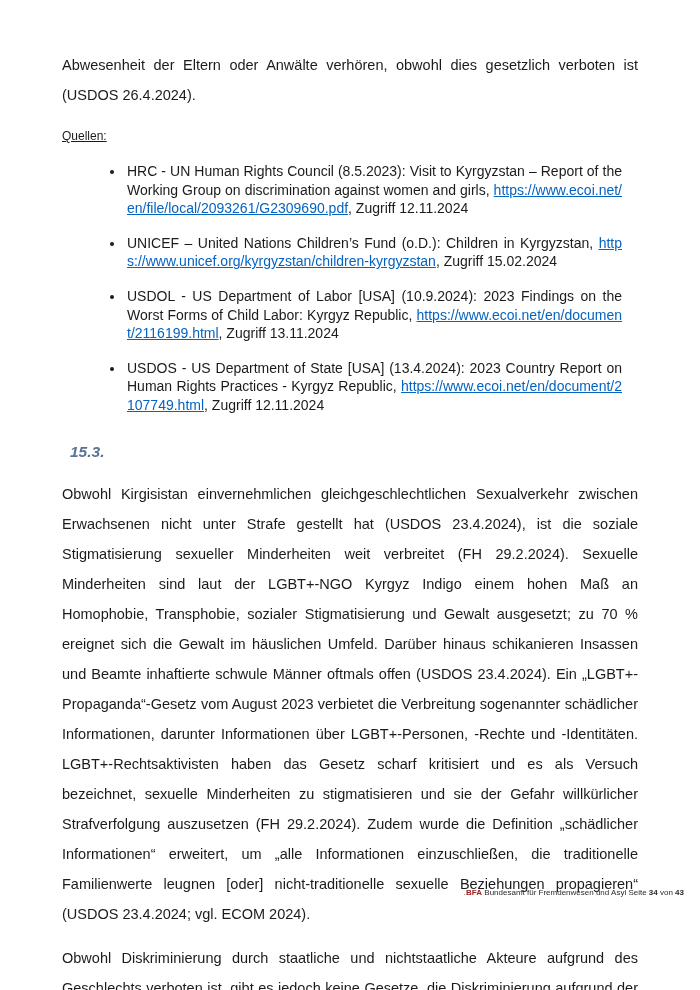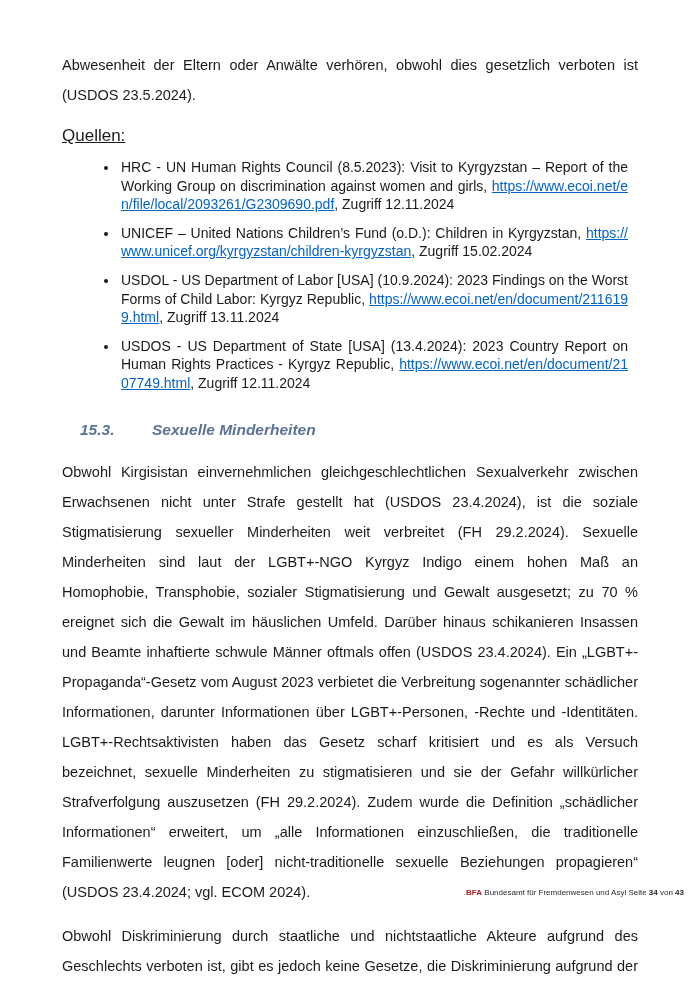--- a/index.html
+++ b/index.html
@@ -11,73 +11,72 @@
     color:#1b1b1b;
     overflow:hidden;
   }
   .content { position:absolute; left:62px; top:50px; width:576px; }
   p.body {
     font-size:14.5px; line-height:30px;
     text-align:justify; text-justify:inter-word;
     margin:0 0 14px 0;
   }
   .quellen {
-    font-size:17px; line-height:20px;
+    font-size:12px; line-height:20px;
     text-decoration:underline;
     margin:16px 0 0 0;
   }
   ul.sources {
     margin:12px 0 0 0;
     padding-left:47px;
     font-size:14px; line-height:18.6px;
     text-align:justify; text-justify:inter-word;
     list-style:disc outside;
   }
-  ul.sources li { margin:10px; padding-left:2px; }
+  ul.sources li { margin:16px; padding-left:2px; }
   a.src-link, a.src-link:visited {
     color:var(--link-color,#0563c1);
     text-decoration:underline;
     word-break:break-all;
   }
   h2.section {
     display:flex;
     color:var(--heading-color,#5b7394);
     font-style:italic; font-weight:bold;
     font-size:15.5px; line-height:20px;
-    margin:27px 0 17px 18px;
+    margin:27px 0 17px 8px;
   }
   h2.section .sec-num { width:72px; flex:0 0 72px; }
   .footer {
     position:absolute; left:0; right:16px; top:888px;
     text-align:right;
     font-size:8px; line-height:10px; color:#2a2a2a;
   }
   .footer .brand { color:var(--brand-color,#a02020); font-weight:bold; }
   .footer .pagenum { font-weight:bold; }
 </style>
 </head>
 <body>
 
 <div class="page">
   <div class="content">
 
-    <p class="body">Abwesenheit der Eltern oder Anwälte verhören, obwohl dies gesetzlich verboten ist (USDOS 23.5.2024).</p>
+    <p class="body">Abwesenheit der Eltern oder Anwälte verhören, obwohl dies gesetzlich verboten ist (USDOS 26.4.2024).</p>
 
     <div class="quellen">Quellen:</div>
 
     <ul class="sources">
         <li><span>HRC - UN Human Rights Council (8.5.2023): Visit to Kyrgyzstan – Report of the Working Group on discrimination against women and girls, </span><a class="src-link" href="#">https://www.ecoi.net/en/file/local/2093261/G2309690.pdf</a><span>, Zugriff 12.11.2024</span></li>
         <li><span>UNICEF – United Nations Children’s Fund (o.D.): Children in Kyrgyzstan, </span><a class="src-link" href="#">https://www.unicef.org/kyrgyzstan/children-kyrgyzstan</a><span>, Zugriff 15.02.2024</span></li>
         <li><span>USDOL - US Department of Labor [USA] (10.9.2024): 2023 Findings on the Worst Forms of Child Labor: Kyrgyz Republic, </span><a class="src-link" href="#">https://www.ecoi.net/en/document/2116199.html</a><span>, Zugriff 13.11.2024</span></li>
         <li><span>USDOS - US Department of State [USA] (13.4.2024): 2023 Country Report on Human Rights Practices - Kyrgyz Republic, </span><a class="src-link" href="#">https://www.ecoi.net/en/document/2107749.html</a><span>, Zugriff 12.11.2024</span></li>
       </ul>
 
     <h2 class="section">
       <span class="sec-num">15.3.</span>
-      <span class="sec-title">Sexuelle Minderheiten</span>
     </h2>
 
     <p class="body">Obwohl Kirgisistan einvernehmlichen gleichgeschlechtlichen Sexualverkehr zwischen Erwachsenen nicht unter Strafe gestellt hat (USDOS 23.4.2024), ist die soziale Stigmatisierung sexueller Minderheiten weit verbreitet (FH 29.2.2024). Sexuelle Minderheiten sind laut der LGBT+-NGO Kyrgyz Indigo einem hohen Maß an Homophobie, Transphobie, sozialer Stigmatisierung und Gewalt ausgesetzt; zu 70 % ereignet sich die Gewalt im häuslichen Umfeld. Darüber hinaus schikanieren Insassen und Beamte inhaftierte schwule Männer oftmals offen (USDOS 23.4.2024). Ein „LGBT+-Propaganda“-Gesetz vom August 2023 verbietet die Verbreitung sogenannter schädlicher Informationen, darunter Informationen über LGBT+-Personen, -Rechte und -Identitäten. LGBT+-Rechtsaktivisten haben das Gesetz scharf kritisiert und es als Versuch bezeichnet, sexuelle Minderheiten zu stigmatisieren und sie der Gefahr willkürlicher Strafverfolgung auszusetzen (FH 29.2.2024). Zudem wurde die Definition „schädlicher Informationen“ erweitert, um „alle Informationen einzuschließen, die traditionelle Familienwerte leugnen [oder] nicht-traditionelle sexuelle Beziehungen propagieren“ (USDOS 23.4.2024; vgl. ECOM 2024).</p>
 
     <p class="body">Obwohl Diskriminierung durch staatliche und nichtstaatliche Akteure aufgrund des Geschlechts verboten ist, gibt es jedoch keine Gesetze, die Diskriminierung aufgrund der sexuellen Orientierung, der Geschlechtsidentität oder des Geschlechtsausdrucks untersagen (USDOS 23.4.2023). Sexuelle Minderheiten, deren sexuelle Orientierung oder Geschlechtsidentität öffentlich bekannt ist, riskieren körperliche und verbale Misshandlungen, Diskriminierung am oder einen möglichen Verlust des Arbeitsplatzes und unerwünschte Aufmerksamkeit von Polizei und anderen Behörden. Die am stärksten gefährdete LGBT+-Gruppe in Bezug auf Diskriminierung am Arbeitsplatz sind Transgender-Frauen, die häufig aus Beschäftigungsmöglichkeiten gedrängt werden (USDOS 23.4.2024).</p>
 
   </div>
 
   <div class="footer">
     <span>.</span><span class="brand">BFA</span><span> Bundesamt für Fremdenwesen und Asyl Seite </span><span class="pagenum">34</span><span> von </span><span class="pagenum">43</span>

